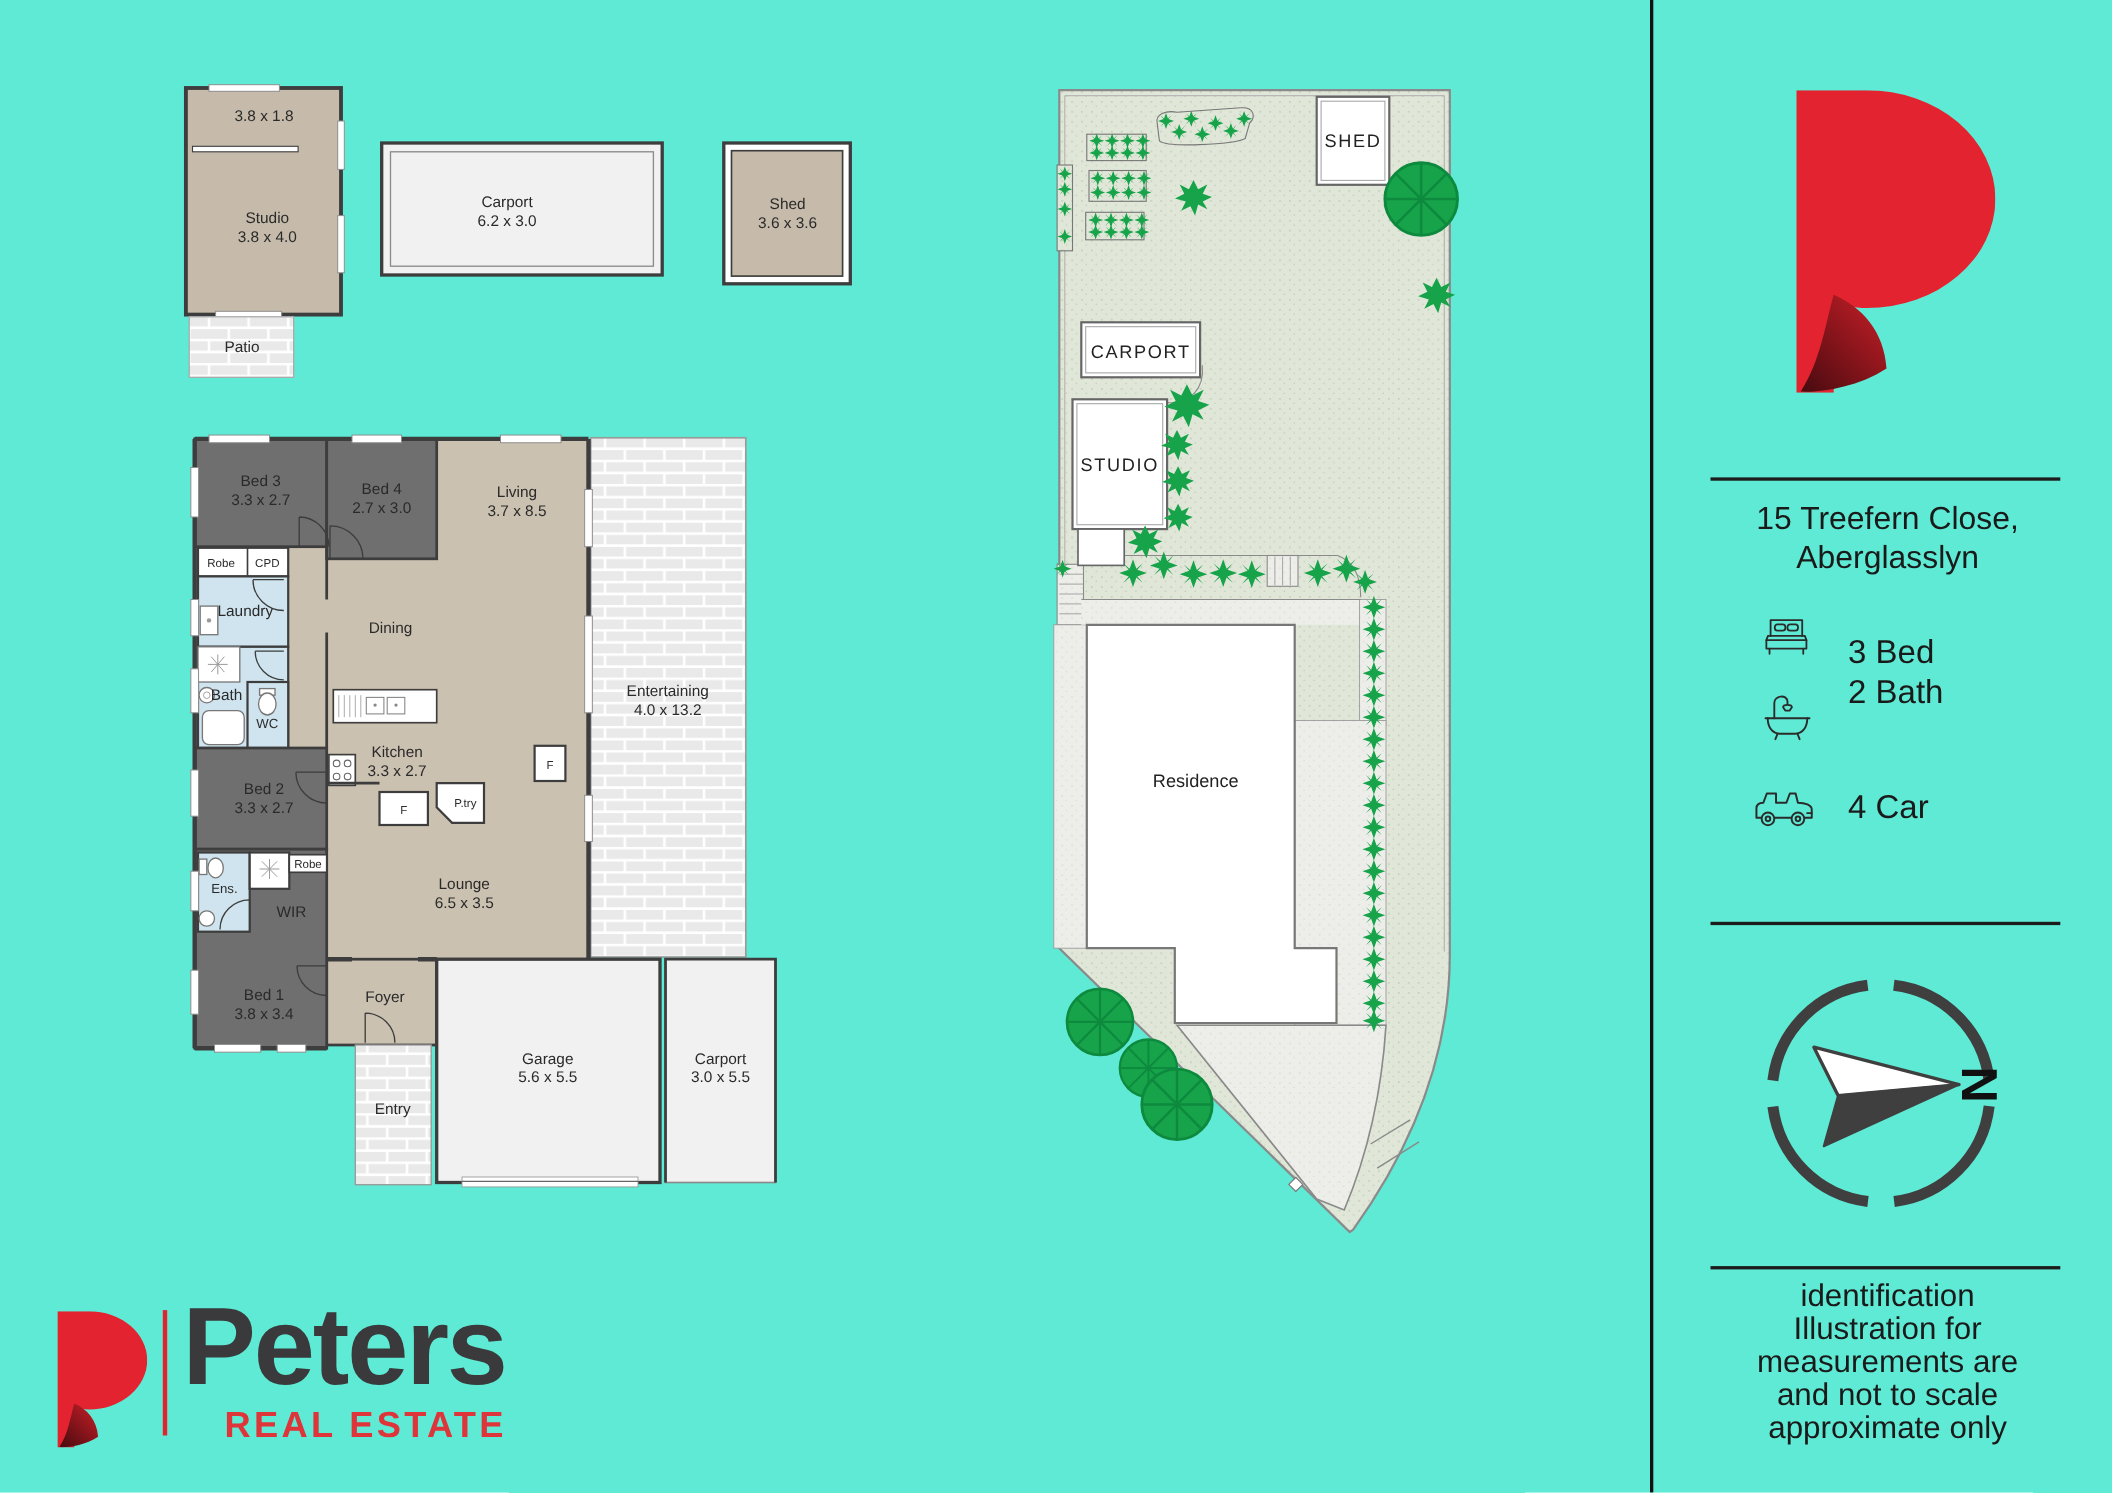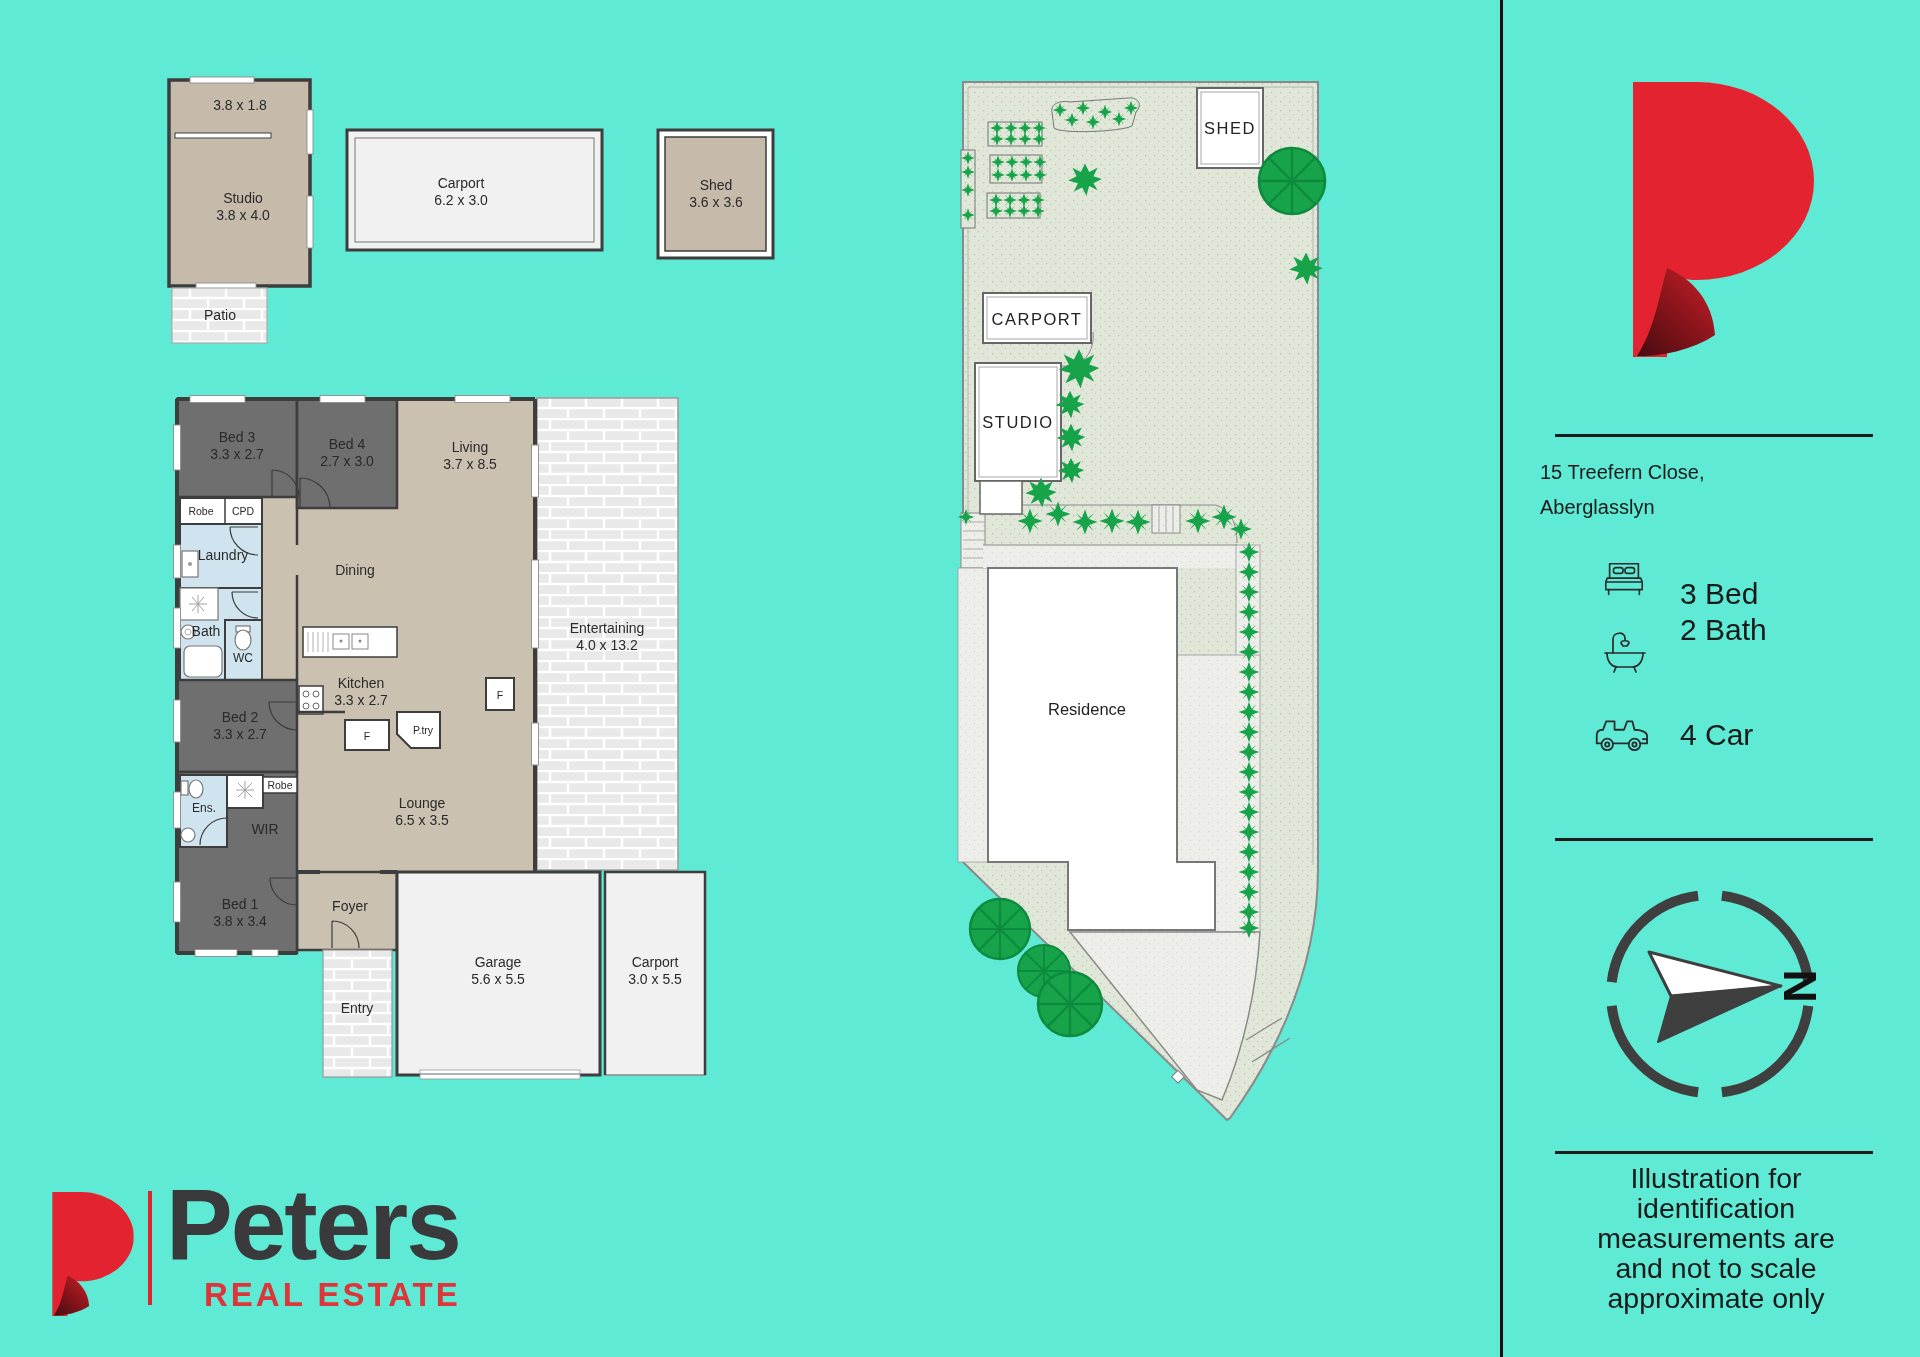--- a/index.html
+++ b/index.html
@@ -11,22 +11,22 @@
   .fpt-s{font-size:10.5px;}
   .fpt-m{font-size:12px;}
   .site-t{font-family:"Liberation Sans",sans-serif;font-size:16.5px;fill:#222;text-anchor:middle;letter-spacing:1.5px;}
   .site-r{font-family:"Liberation Sans",sans-serif;font-size:16.5px;fill:#222;text-anchor:middle;}
   .win{fill:#ffffff;stroke:#8d8d8d;stroke-width:.9;}
   .door{fill:none;stroke:#3d3d3d;stroke-width:1.2;}
   .fix{fill:#ffffff;stroke:#777;stroke-width:1.2;}
   
   .divider{position:absolute;left:1500px;top:0;width:3px;height:1357px;background:#111;}
   .rule{position:absolute;left:1555px;width:318px;height:3px;background:#1c1c1c;}
-  .address{position:absolute;left:1540px;top:455px;width:352px;text-align:left;
-           font-size:20px;line-height:35px;color:#1a1a1a;}
+  .address{position:absolute;left:1540px;top:455px;width:352px;text-align:center;
+           font-size:29px;line-height:35px;color:#1a1a1a;}
   .feature-label{position:absolute;left:1680px;font-size:30px;color:#1a1a1a;}
   .fico{position:absolute;}
   .disclaimer{position:absolute;left:1540px;top:1163px;width:352px;text-align:center;
               font-size:28.5px;line-height:30px;color:#1a1a1a;}
   
   .brand-name{position:absolute;left:166px;top:1174px;font-size:100px;line-height:100px;
               font-weight:bold;color:#3a3a3c;letter-spacing:-2px;}
   .brand-tag{position:absolute;left:172px;top:1276px;font-size:33px;font-weight:bold;
              color:#de353b;letter-spacing:3px;margin-left:32px;}
   .brand-bar{position:absolute;left:148px;top:1191px;width:4px;height:114px;background:#e32430;}
@@ -447,22 +447,22 @@
 <svg style="left:1592px;top:876px" width="236" height="236" viewBox="0 0 236 236">
   <circle cx="118" cy="118" r="99" fill="none" stroke="#3f3f3f" stroke-width="10" pathLength="628" stroke-dasharray="133 24" stroke-dashoffset="66.5" transform="rotate(45 118 118)"></circle>
   <polygon points="57,76 189,110 79,120" fill="#ffffff" stroke="#3f3f3f" stroke-width="3" stroke-linejoin="round"></polygon>
   <polygon points="79,120 189,110 66,166" fill="#3f3f3f" stroke="#3f3f3f" stroke-width="2" stroke-linejoin="round"></polygon>
   <text transform="translate(208,110) rotate(90)" text-anchor="middle" dominant-baseline="central" style="font-family:'Liberation Sans',sans-serif;font-size:46px;font-weight:bold;fill:#111">N</text>
 </svg>
 
 <div class="rule" style="top:1151px"></div>
 
 <div class="disclaimer">
+  <div>identification</div>
   <div>Illustration for</div>
-  <div>identification</div>
   <div>measurements are</div>
   <div>and not to scale</div>
   <div>approximate only</div>
 </div>
 
 <svg style="left:52px;top:1192px" width="82" height="124" viewBox="0 0 181 275">
   <use href="#plogo" width="181" height="275"></use>
 </svg>
 <div class="brand-bar"></div>
 <div class="brand-name">Peters</div>

